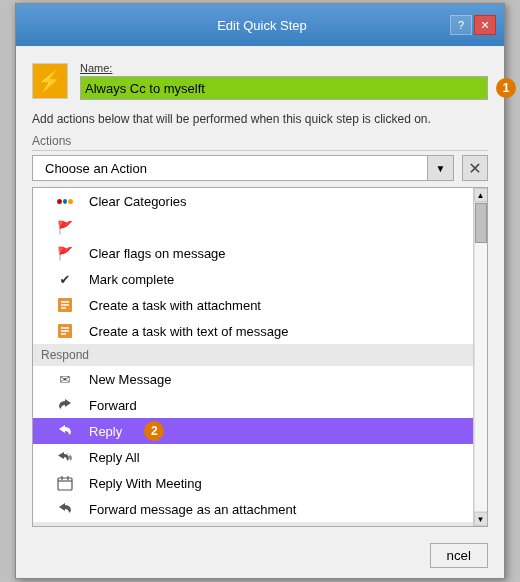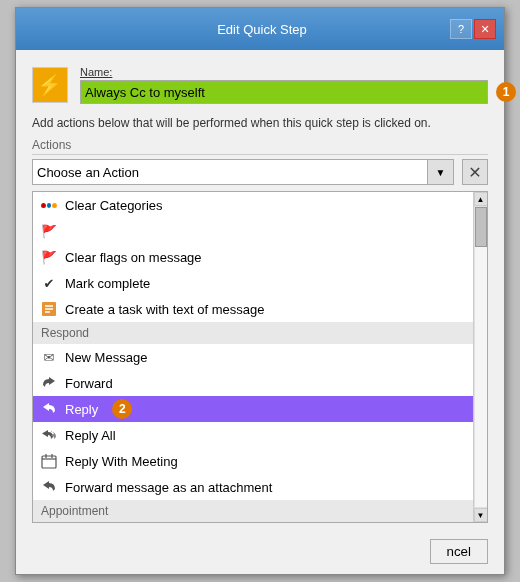--- a/index.html
+++ b/index.html
@@ -116,21 +116,21 @@
       flex: 1;
       position: relative;
       display: flex;
       align-items: center;
     }
     .action-select {
       flex: 1;
       height: 26px;
       border: 1px solid #aaa;
       background: white;
-      padding: 0 4px;
+      padding: 0 12px;
       font-size: 13px;
       appearance: none;
       -webkit-appearance: none;
       outline: none;
     }
     .dropdown-arrow-btn {
       width: 26px;
       height: 26px;
       border: 1px solid #aaa;
       border-left: none;
@@ -196,22 +196,22 @@
       width: 12px;
       height: 40px;
       background: #c0c0c0;
       border: 1px solid #999;
       position: absolute;
       top: 0;
     }
     .dropdown-item {
       display: flex;
       align-items: center;
-      gap: 8px;
-      padding: 4px 8px;
+      gap: 16px;
+      padding: 4px 24px;
       cursor: pointer;
       height: 26px;
     }
     .dropdown-item.selected {
       background: #8b5cf6;
       color: white;
     }
     .dropdown-item.selected .item-icon {
       color: white;
     }
@@ -342,30 +342,41 @@
         <div class="dropdown-item">
           <div class="item-icon flag">🚩</div>
           <span>Clear flags on message</span>
         </div>
 
         <div class="dropdown-item">
           <div class="item-icon checkmark">✔</div>
           <span>Mark complete</span>
         </div>
 
-
         <div class="dropdown-item">
           <div class="item-icon task">
             <svg width="16" height="16" viewBox="0 0 16 16">
                 <rect x="1" y="1" width="14" height="14" rx="1" fill="#e07800" opacity="0.8"></rect>
                 <line x1="4" y1="5" x2="12" y2="5" stroke="white" stroke-width="1.5"></line>
                 <line x1="4" y1="8" x2="12" y2="8" stroke="white" stroke-width="1.5"></line>
                 <line x1="4" y1="11" x2="9" y2="11" stroke="white" stroke-width="1.5"></line>
               </svg>
           </div>
+          <span>Create a task with attachment</span>
+        </div>
+
+        <div class="dropdown-item">
+          <div class="item-icon task">
+            <svg width="16" height="16" viewBox="0 0 16 16">
+                <rect x="1" y="1" width="14" height="14" rx="1" fill="#e07800" opacity="0.8"></rect>
+                <line x1="4" y1="5" x2="12" y2="5" stroke="white" stroke-width="1.5"></line>
+                <line x1="4" y1="8" x2="12" y2="8" stroke="white" stroke-width="1.5"></line>
+                <line x1="4" y1="11" x2="9" y2="11" stroke="white" stroke-width="1.5"></line>
+              </svg>
+          </div>
           <span>Create a task with text of message</span>
         </div>
 
         <div class="dropdown-group-header">Respond</div>
 
         <div class="dropdown-item">
           <div class="item-icon envelope">✉</div>
           <span>New Message</span>
         </div>
 

